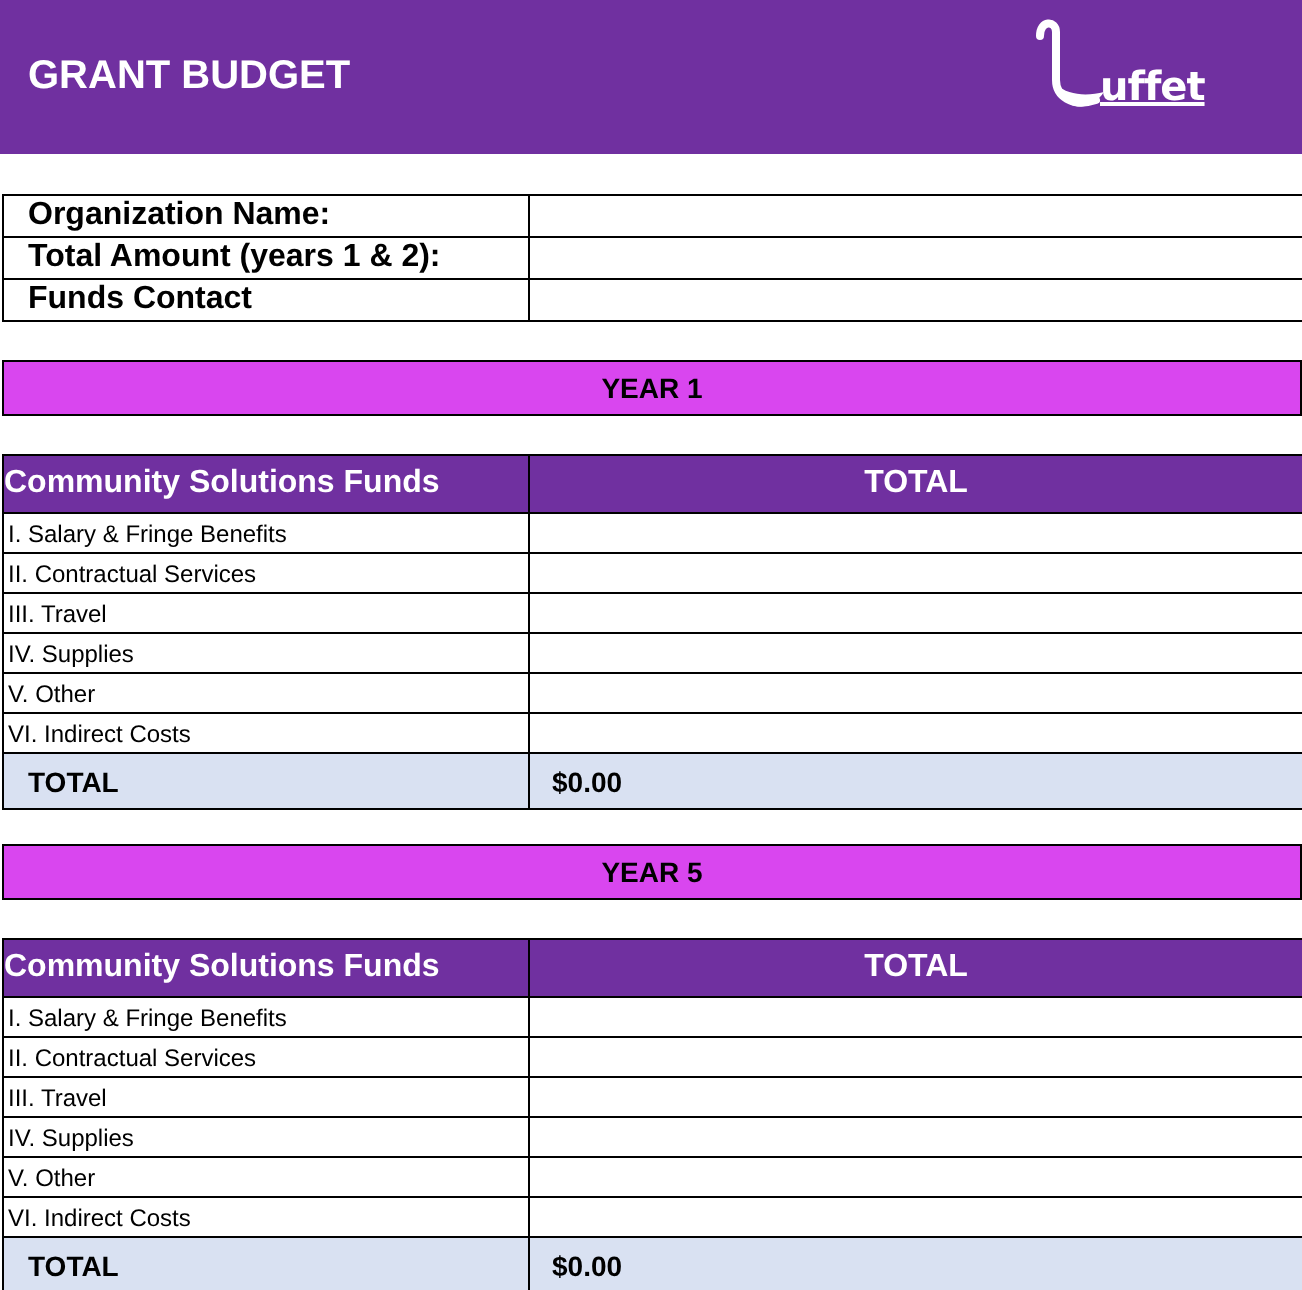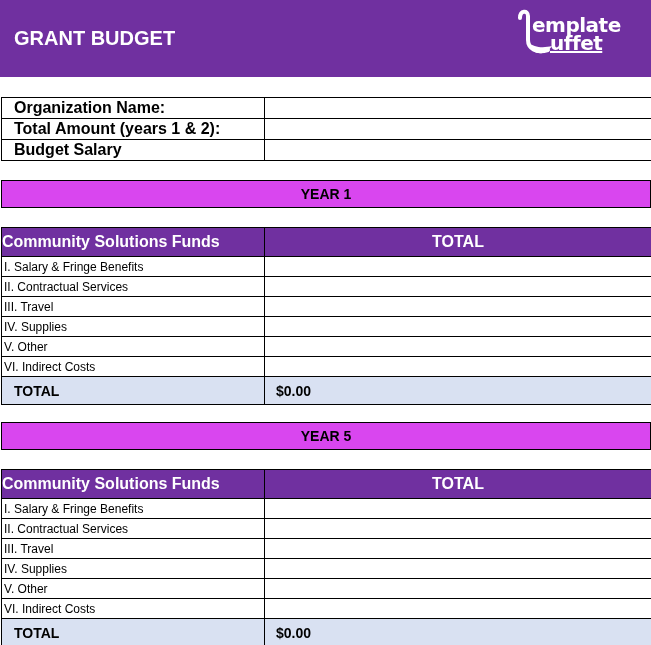--- a/index.html
+++ b/index.html
@@ -59,41 +59,40 @@
 </head>
 <body>
 
 <div class="header">
   <div class="header-title">GRANT BUDGET</div>
   <div class="logo">
     <svg width="44" height="56" viewBox="0 0 44 56">
       <path d="M6 12 C6 4, 14 4, 14 10 L14 34 C14 42, 22 48, 34 44" stroke="#fff" stroke-width="4" fill="none" stroke-linecap="round"></path>
       <path d="M14 36 C16 48, 30 52, 38 40 C30 42, 20 42, 14 36 Z" fill="#fff"></path>
     </svg>
-    <span class="logo-line1">emplate</span>
     <span class="logo-line2">uffet</span>
   </div>
 </div>
 
 <table class="info">
   <colgroup>
       <col class="c1">
       <col class="c2">
     </colgroup>
   <tbody>
       <tr>
     <td>Organization Name:</td>
     <td class="val"></td>
   </tr>
   <tr>
     <td>Total Amount (years 1 &amp; 2):</td>
     <td class="val"></td>
   </tr>
   <tr>
-    <td>Budget Salary</td>
+    <td>Funds Contact</td>
     <td class="val"></td>
   </tr>
 </tbody>
   </table>
 
 <div class="yearbar y1bar">YEAR 1</div>
 
 <table class="funds y1">
   <colgroup>
       <col class="c1">

